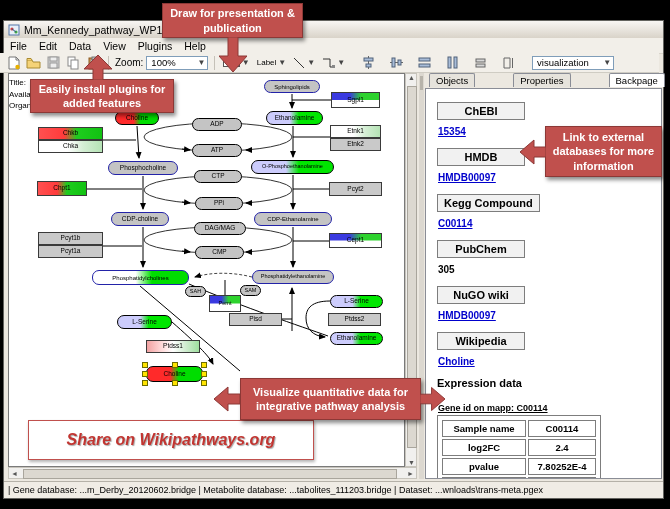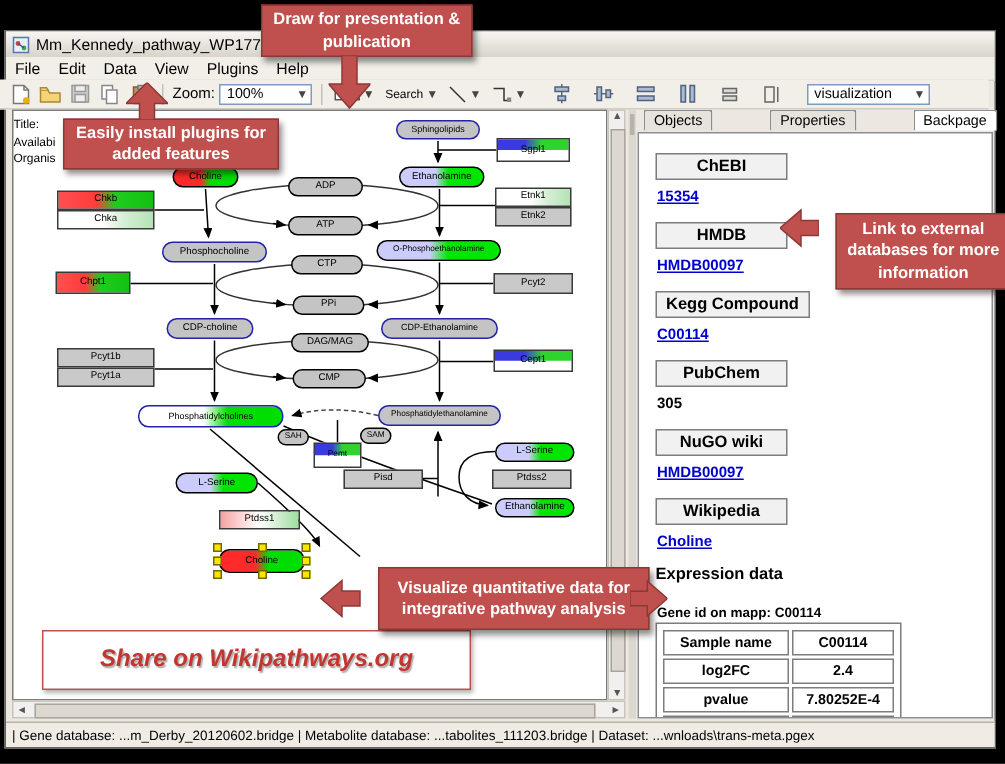--- a/index.html
+++ b/index.html
@@ -62,35 +62,35 @@
   .tab{padding:1px 6px 0 6px;border:1px solid #8a8d96;border-bottom:none;background:#e6e3dc;
        border-radius:2px 2px 0 0;margin-right:1px;font-size:9.5px;height:14px;box-sizing:border-box;}
   .tab.active{background:#fff;font-weight:normal;}
   #sb-content{position:absolute;left:425px;top:88px;width:237px;height:391px;background:#fff;
        border:1px solid #8a8d96;box-sizing:border-box;padding:12px 0 0 11px;overflow:hidden;z-index:3;}
   .sb-h{display:inline-block;min-width:74px;background:#f1f1f1;border:1px solid #7d7d7d;
        font-weight:bold;font-size:11px;padding:2px 6px;text-align:center;}
   .sb-v{margin:6px 0 10px 1px;font-size:10px;font-weight:bold;}
   .sb-v a{color:#0000cc;}
   #exp-head{font-size:11px;font-weight:bold;margin:7px 0 14px 0;}
-  #geneid{font-size:9px;font-weight:bold;margin:0 0 2px 1px;}
+  #geneid{font-size:9px;font-weight:bold;margin:0 0 2px 1px;text-decoration:underline;}
   #exp-wrap{display:inline-block;border:1px solid #7d7d7d;padding:2px;}
   #exp-table{border-collapse:separate;border-spacing:2px;}
   #exp-table td{border:1px solid #7d7d7d;font-size:9.5px;font-weight:bold;text-align:center;
        padding:1px 4px;height:13px;}
   #exp-table td:first-child{width:74px;}
   #exp-table td:last-child{width:58px;}
   
   #statusbar{position:absolute;left:4px;top:481px;width:659px;height:17px;background:#f0ece5;
        border-top:1px solid #b5b1a8;font-size:9px;display:flex;align-items:center;padding-left:4px;
        box-sizing:border-box;z-index:4;}
   
   .callout{position:absolute;background:#c0504d;border:1px solid #8c3836;color:#fff;font-weight:bold;
        font-size:11px;text-align:center;display:flex;align-items:center;justify-content:center;
-       box-shadow:2px 3px 4px rgba(0,0,0,.45);z-index:10;padding:2px 6px;box-sizing:border-box;line-height:1.3;margin-left:12px;}
+       box-shadow:2px 3px 4px rgba(0,0,0,.45);z-index:10;padding:2px 6px;box-sizing:border-box;line-height:1.3;}
   .ar{position:absolute;z-index:10;}
   #share{position:absolute;left:28px;top:420px;width:284px;height:38px;background:#fff;
        border:1px solid #c0504d;display:flex;align-items:center;justify-content:center;
        font-style:italic;font-weight:bold;font-size:16px;color:#c23531;z-index:9;
        box-shadow:1px 2px 3px rgba(0,0,0,.3);text-shadow:1px 1px 1px #aaa;}
 </style>
 </head>
 <body>
 
 <div id="app">
@@ -155,21 +155,21 @@
     <span class="combo" style="width:62px">
       <span>100%</span>
       <span class="caret">▼</span>
       </span>
     <span class="sep"></span>
     <span class="ddbtn">
       <span style="border:1px solid #555;font-size:7px;padding:0 2px;background:#fff">GN</span>
       <span class="caret">▼</span>
       </span>
     <span class="ddbtn">
-      <span style="font-size:8px">Search</span>
+      <span style="font-size:8px">Label</span>
       <span class="caret">▼</span>
       </span>
     <span class="ddbtn">
       <svg width="12" height="12" viewBox="0 0 12 12">
         <line x1="1" y1="1" x2="11" y2="11" stroke="#333"></line>
         </svg>
       <span class="caret">▼</span>
       </span>
     <span class="ddbtn">
       <svg width="13" height="12" viewBox="0 0 13 12">
@@ -372,21 +372,21 @@
   <div class="callout" style="left:162px;top:3px;width:141px;height:35px">Draw for presentation &amp; publication</div>
   <svg class="ar" style="left:219px;top:37px" width="28" height="36" viewBox="0 0 28 36">
     <polygon points="9,0 19,0 19,19 28,19 14,35 0,19 9,19" fill="#c0504d" stroke="#8c3836"></polygon>
     </svg>
 
   <div class="callout" style="left:30px;top:79px;width:144px;height:34px">Easily install plugins for added features</div>
   <svg class="ar" style="left:84px;top:55px" width="28" height="25" viewBox="0 0 28 25">
     <polygon points="14,0 28,14 19,14 19,25 9,25 9,14 0,14" fill="#c0504d" stroke="#8c3836"></polygon>
     </svg>
 
-  <div class="callout" style="left:545px;top:142px;width:117px;height:51px">Link to external databases for more information</div>
+  <div class="callout" style="left:545px;top:126px;width:117px;height:51px">Link to external databases for more information</div>
   <svg class="ar" style="left:520px;top:139px" width="26" height="26" viewBox="0 0 26 26">
     <polygon points="0,13 14,1 14,8 26,8 26,18 14,18 14,25" fill="#c0504d" stroke="#8c3836"></polygon>
     </svg>
 
   <div class="callout" style="left:240px;top:378px;width:181px;height:42px">Visualize quantitative data for integrative pathway analysis</div>
   <svg class="ar" style="left:213px;top:386px" width="28" height="26" viewBox="0 0 26 26">
     <polygon points="0,13 14,1 14,8 26,8 26,18 14,18 14,25" fill="#c0504d" stroke="#8c3836"></polygon>
     </svg>
   <svg class="ar" style="left:420px;top:386px" width="25" height="26" viewBox="0 0 26 26">
     <polygon points="26,13 12,1 12,8 0,8 0,18 12,18 12,25" fill="#c0504d" stroke="#8c3836"></polygon>

